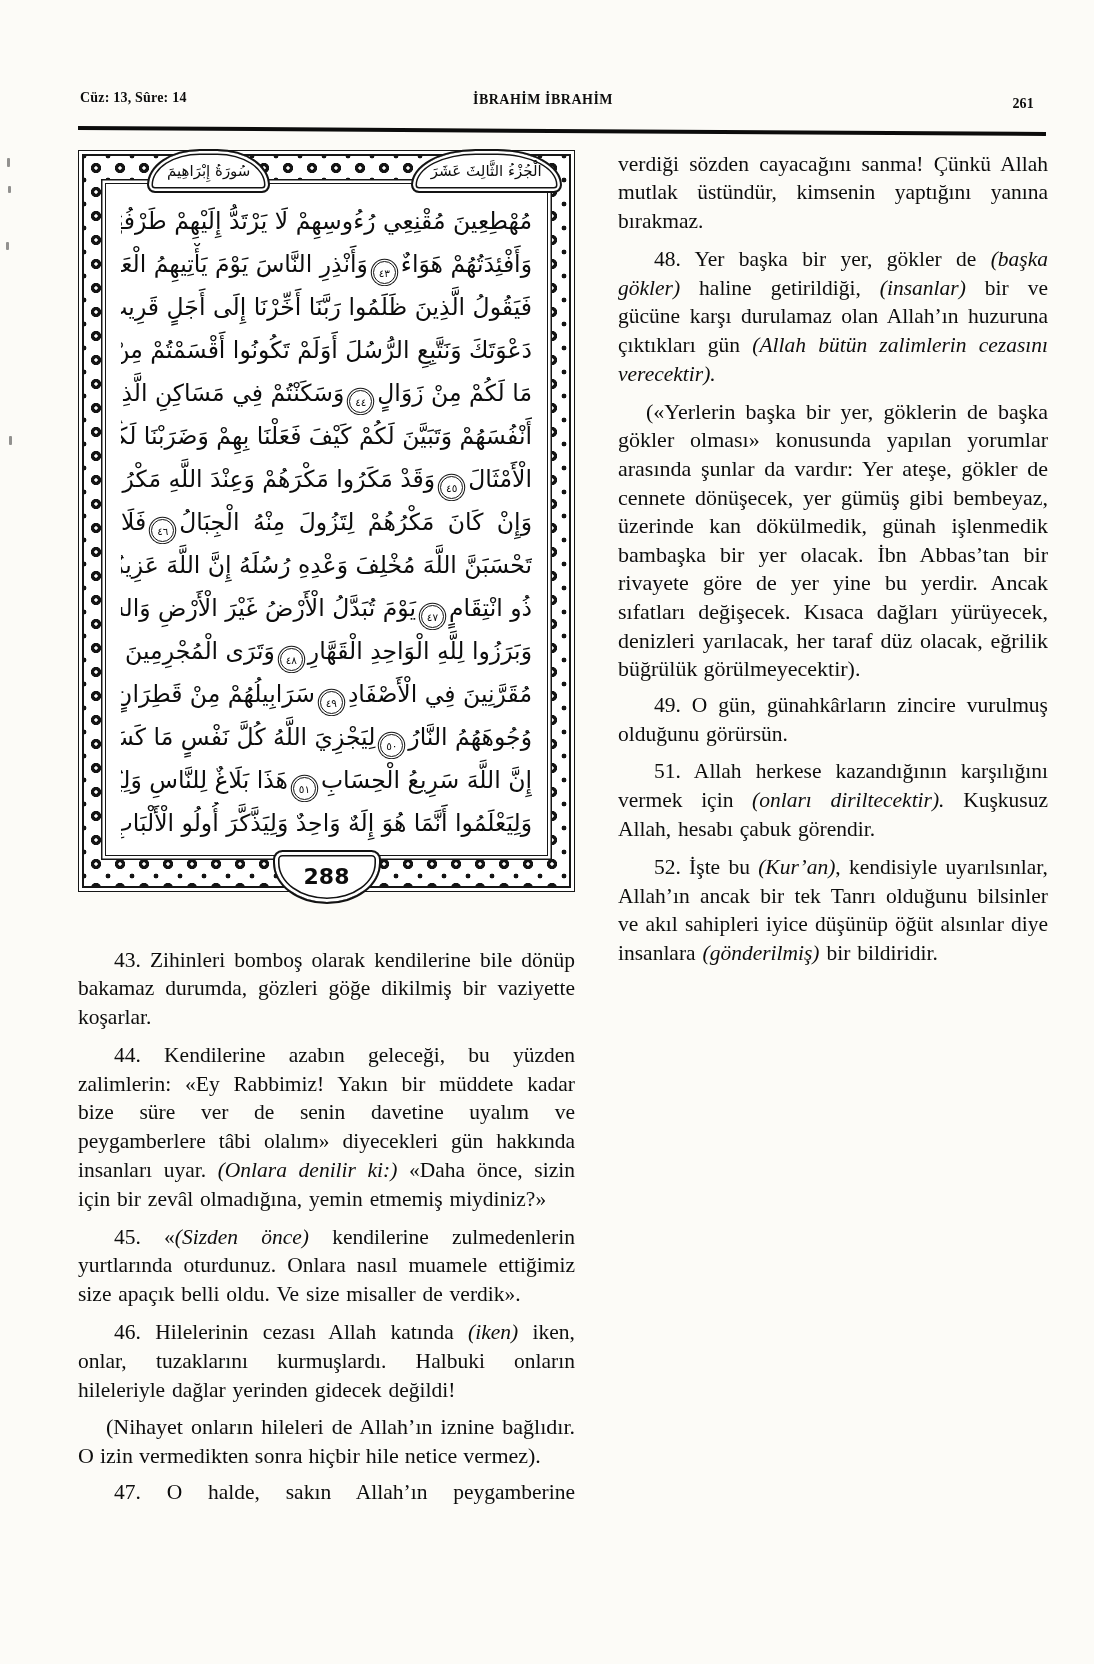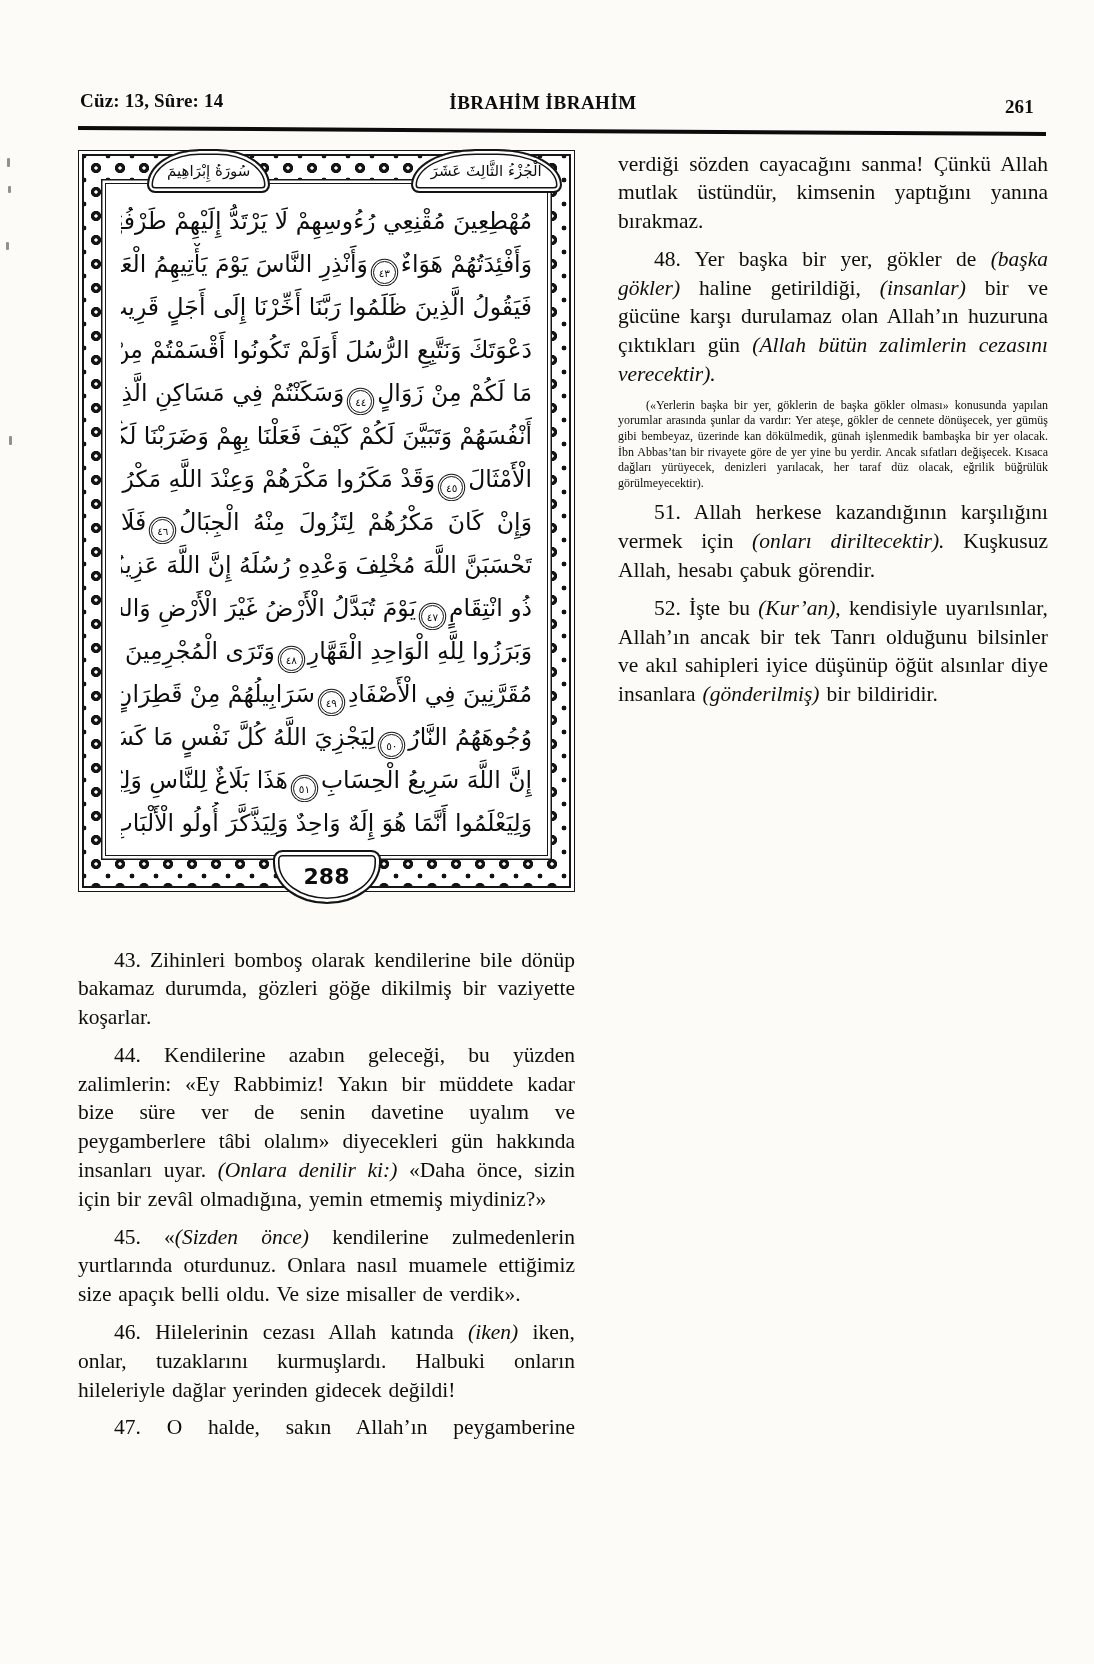--- a/index.html
+++ b/index.html
@@ -13,21 +13,21 @@
   .page{
     position:relative;
     width:1094px;height:1664px;
     background:#fcfbf7;
   }
   .speck{position:absolute;background:#3a3a3a;opacity:.55;border-radius:1px;}
 
   .content{position:absolute;left:78px;top:86px;width:970px;}
 
   
-  .page-header{position:relative;height:34px;font-weight:bold;font-size:19px;letter-spacing:.2px;font-family:Liberation Serif, serif;}
+  .page-header{position:relative;height:34px;font-weight:bold;font-size:14px;letter-spacing:.2px;font-family:Liberation Serif, serif;}
   .ph-left{position:absolute;left:2px;top:4px;}
   .ph-center{position:absolute;left:300px;width:330px;top:6px;text-align:center;letter-spacing:.5px;}
   .ph-right{position:absolute;right:14px;top:10px;}
   .header-rule{
     position:relative;margin-top:6px;width:968px;height:3.5px;background:#0c0c0c;
     transform:rotate(.35deg);transform-origin:left center;
   }
 
   
   .columns{display:flex;gap:43px;margin-top:20px;}
@@ -105,21 +105,21 @@
   .translation p.para{
     margin:0 0 9px;
     font-size:21.5px;
     line-height:1.34;
     text-align:justify;
     text-indent:36px;
     word-spacing:1.5px;
   }
   .translation p.para.noindent{text-indent:0;}
   .translation p.para.small{
-    font-size:12px;line-height:1.3;text-indent:28px;word-spacing:.5px;margin-bottom:7px;
+    font-size:22px;line-height:1.3;text-indent:28px;word-spacing:.5px;margin-bottom:7px;
   }
   .translation p.para.stretch-last{text-align-last:justify;}
   .translation em{font-style:italic;}
   .left-trans{margin-top:54px;}
 </style>
 </head>
 <body>
 
 <div class="page">
 
@@ -168,27 +168,29 @@
             <div class="medallion">
               <span>288</span>
             </div>
           </div>
         </div>
         <div class="translation left-trans">
             <p class="para">43. Zihinleri bomboş olarak kendilerine bile dönüp bakamaz durumda, gözleri göğe dikilmiş bir vaziyette koşarlar.</p>
             <p class="para">44. Kendilerine azabın geleceği, bu yüzden zalimlerin: «Ey Rabbimiz! Yakın bir müddete kadar bize süre ver de senin davetine uyalım ve peygamberlere tâbi olalım» diyecekleri gün hakkında insanları uyar. <em>(Onlara denilir ki:)</em> «Daha önce, sizin için bir zevâl olmadığına, yemin etmemiş miydiniz?»</p>
             <p class="para">45. «<em>(Sizden önce)</em> kendilerine zulmedenlerin yurtlarında oturdunuz. Onlara nasıl muamele ettiğimiz size apaçık belli oldu. Ve size misaller de verdik».</p>
             <p class="para">46. Hilelerinin cezası Allah katında <em>(iken)</em> iken, onlar, tuzaklarını kurmuşlardı. Halbuki onların hileleriyle dağlar yerinden gidecek değildi!</p>
+            <p class="para small">(Nihayet onların hileleri de Allah’ın iznine bağlıdır. O izin vermedikten sonra hiçbir hile netice vermez).</p>
             <p class="para stretch-last">47. O halde, sakın Allah’ın peygamberine</p>
           </div>
       </div>
 
       <div class="col-right translation">
           <p class="para noindent">verdiği sözden cayacağını sanma! Çünkü Allah mutlak üstündür, kimsenin yaptığını yanına bırakmaz.</p>
           <p class="para">48. Yer başka bir yer, gökler de <em>(başka gökler)</em> haline getirildiği, <em>(insanlar)</em> bir ve gücüne karşı durulamaz olan Allah’ın huzuruna çıktıkları gün <em>(Allah bütün zalimlerin cezasını verecektir).</em></p>
           <p class="para small">(«Yerlerin başka bir yer, göklerin de başka gökler olması» konusunda yapılan yorumlar arasında şunlar da vardır: Yer ateşe, gökler de cennete dönüşecek, yer gümüş gibi bembeyaz, üzerinde kan dökülmedik, günah işlenmedik bambaşka bir yer olacak. İbn Abbas’tan bir rivayete göre de yer yine bu yerdir. Ancak sıfatları değişecek. Kısaca dağları yürüyecek, denizleri yarılacak, her taraf düz olacak, eğrilik büğrülük görülmeyecektir).</p>
+          <p class="para">49. O gün, günahkârların zincire vurulmuş olduğunu görürsün.</p>
           <p class="para">51. Allah herkese kazandığının karşılığını vermek için <em>(onları diriltecektir).</em> Kuşkusuz Allah, hesabı çabuk görendir.</p>
           <p class="para">52. İşte bu <em>(Kur’an)</em>, kendisiyle uyarılsınlar, Allah’ın ancak bir tek Tanrı olduğunu bilsinler ve akıl sahipleri iyice düşünüp öğüt alsınlar diye insanlara <em>(gönderilmiş)</em> bir bildiridir.</p>
         </div>
 
     </div>
   </div>
 </div>
 
 </body></html>

